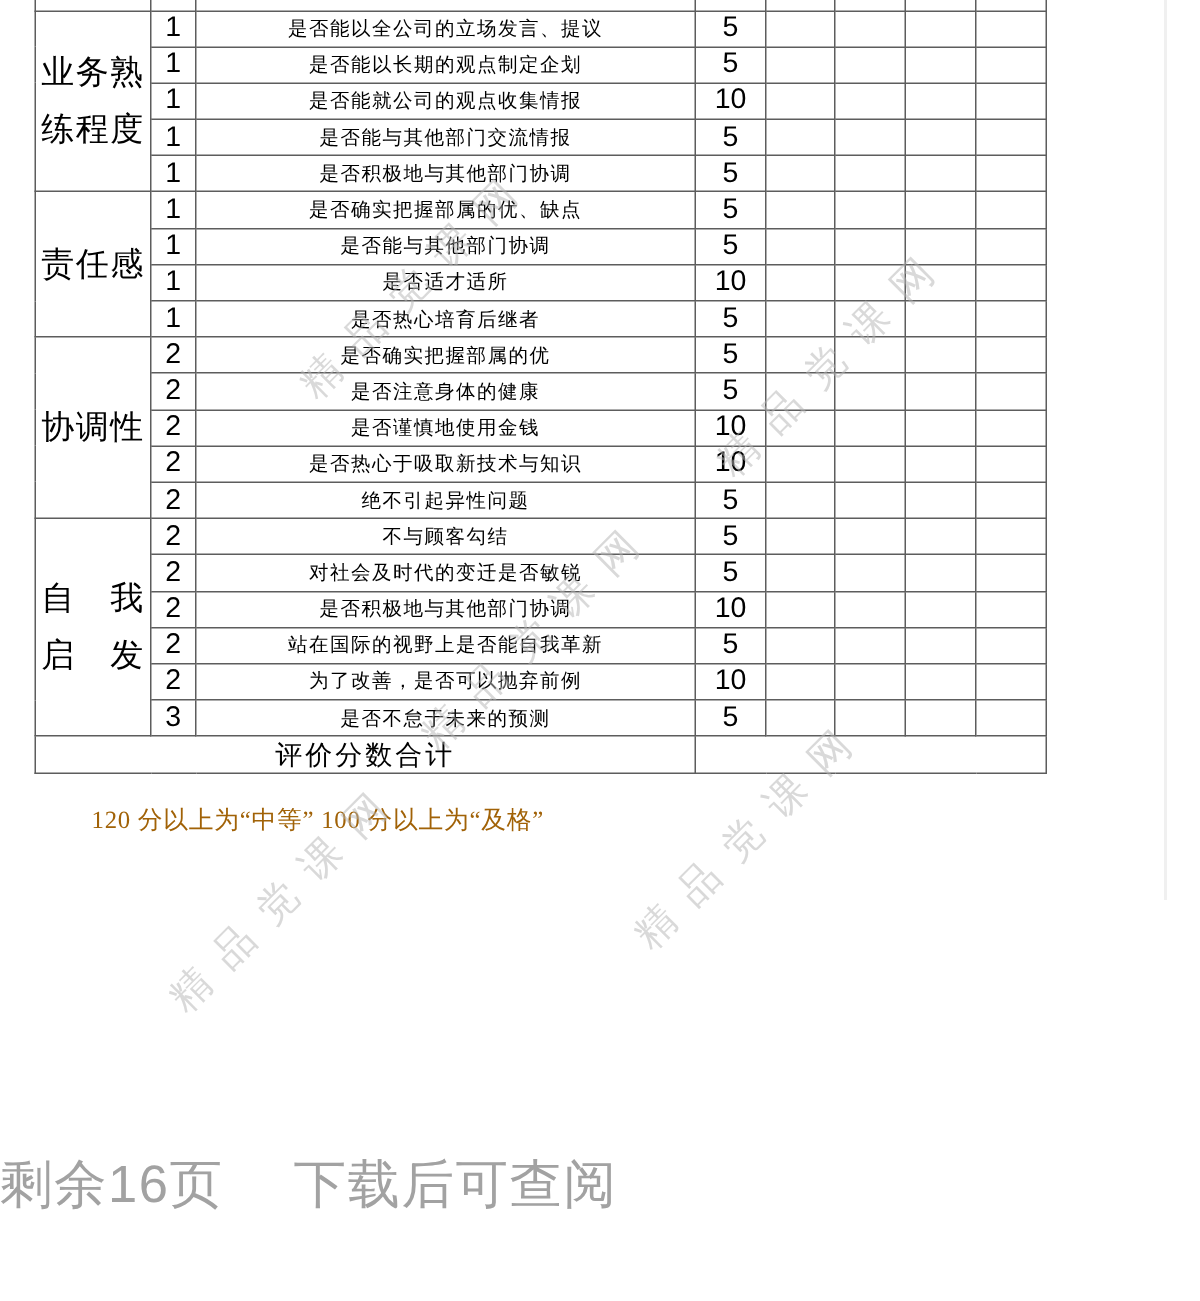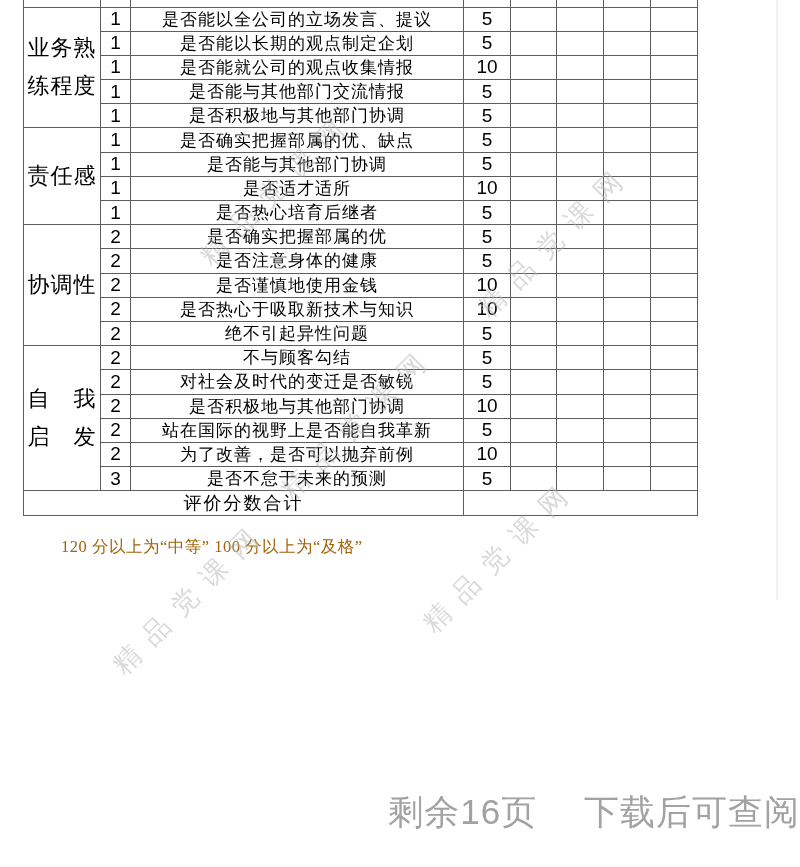--- a/index.html
+++ b/index.html
@@ -7,26 +7,26 @@
         font-family:"Liberation Serif","DejaVu Serif",serif;color:#000;}
   .page-edge{position:absolute;top:0;height:600px;width:2px;background:#f0f0f0;}
   table.eval{position:absolute;left:23px;top:0;border-collapse:collapse;table-layout:fixed;}
   table.eval td{border:1.5px solid #5d5d5d;padding:0;margin:0;text-align:center;
                 vertical-align:middle;overflow:hidden;background:transparent;}
   tr.cut td{border-top:none;height:6.5px;}
   tr.qrow td{height:23.2px;}
   tr.total td{height:20px;}
   td.cat{font-size:22px;letter-spacing:1px;}
   td.cat div{line-height:38px;}
-  td.q{font-size:17px;letter-spacing:1px;}
+  td.q{font-size:13px;letter-spacing:1px;}
   td.num{font-family:"Liberation Sans","DejaVu Sans",sans-serif;font-size:19px;}
   td.total-label{font-size:18px;letter-spacing:2px;}
   .footnote{position:absolute;left:61px;top:529px;font-size:16.5px;line-height:20px;
             letter-spacing:0.5px;color:#a16207;margin-top:8px;}
-  .banner{position:absolute;left:0;width:800px;top:789px;text-align:right;
+  .banner{position:absolute;left:0;width:800px;top:766px;text-align:left;
           font-family:"Liberation Sans","DejaVu Sans",sans-serif;
           font-size:35px;color:#a2a2a2;font-weight:500;letter-spacing:1px;}
   .wm{position:absolute;transform:translate(-50%,-50%) rotate(-45deg);
       font-family:"Liberation Sans","DejaVu Sans",sans-serif;
       font-size:27px;letter-spacing:14px;color:#b5b5b5;opacity:0.5;
       white-space:nowrap;pointer-events:none;}
 </style>
 </head>
 <body>
 

